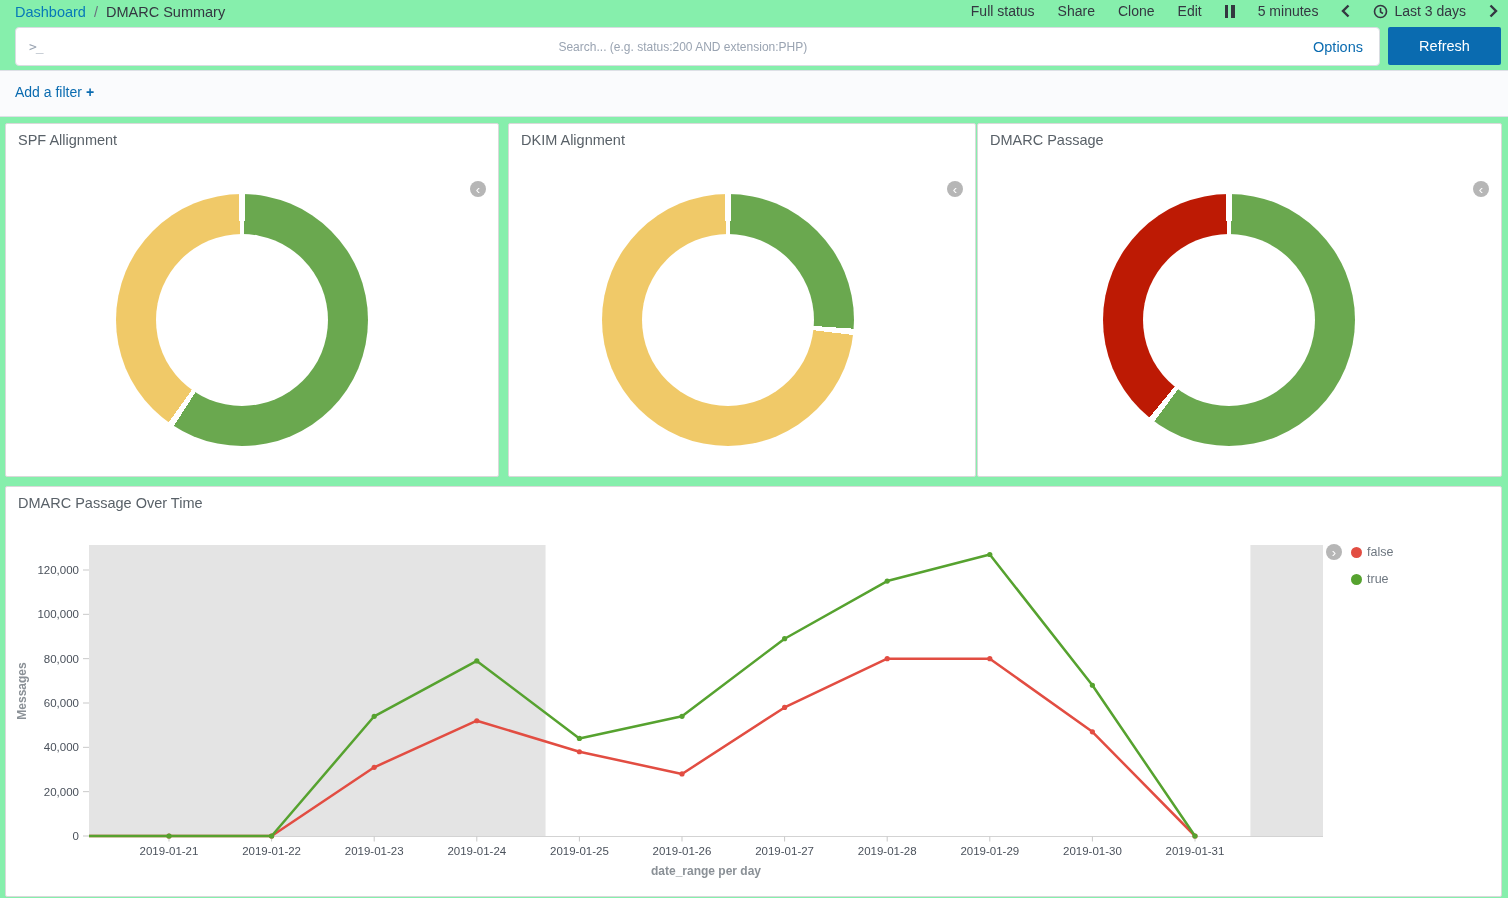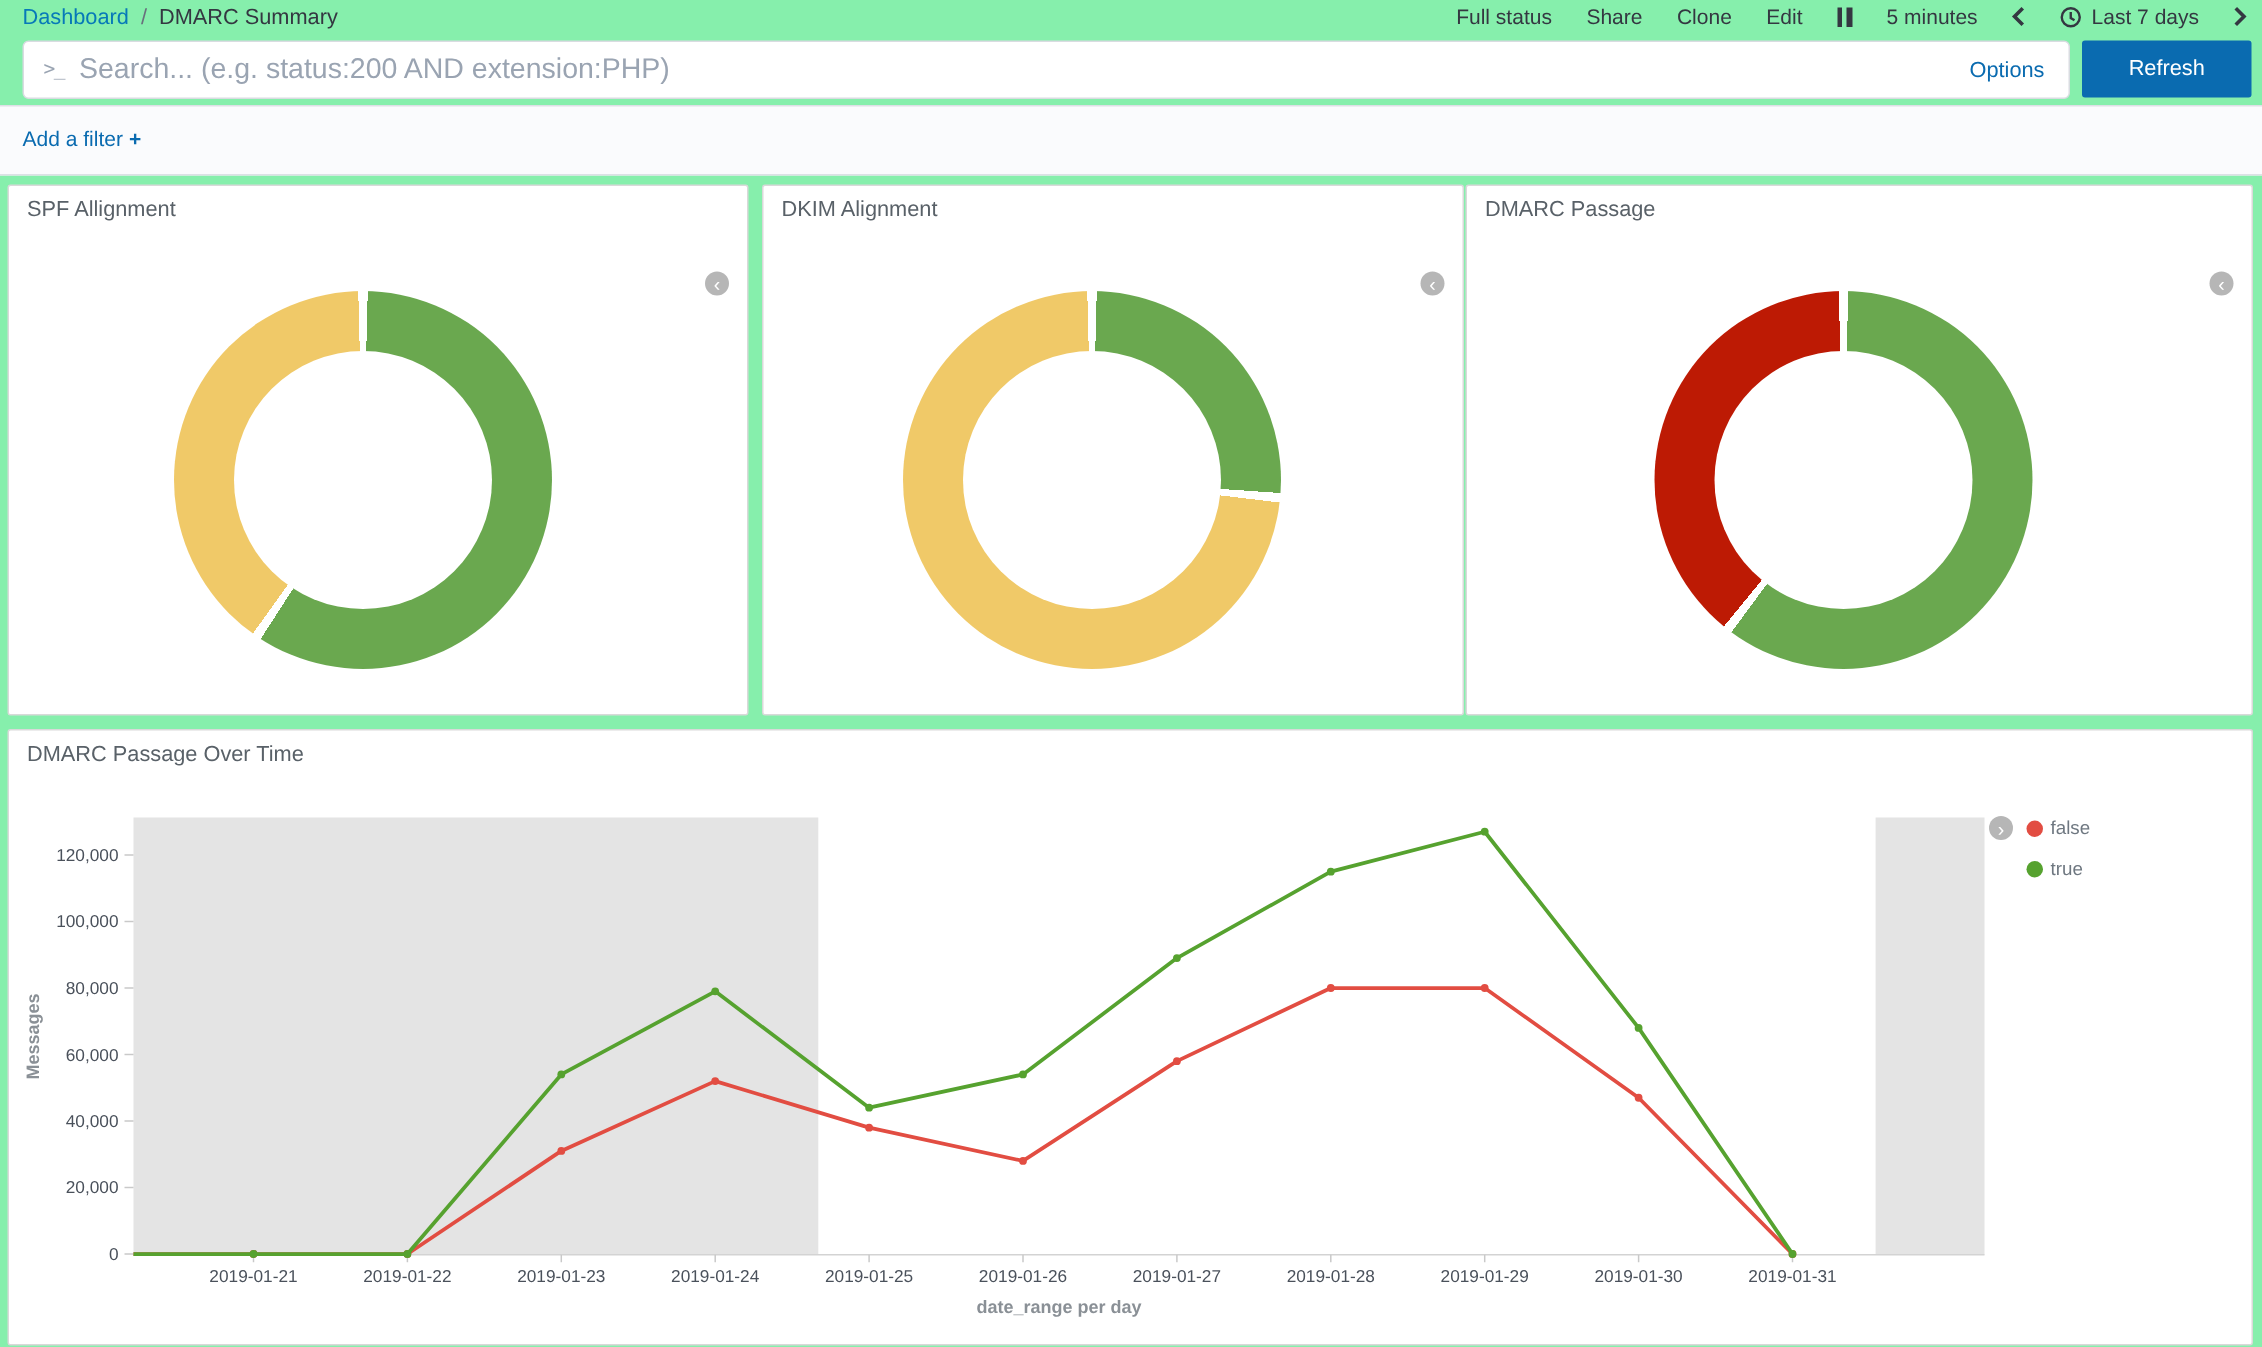--- a/index.html
+++ b/index.html
@@ -18,21 +18,21 @@
   .pause-icon { display:inline-flex; gap:3px; }
   .pause-icon i { width:3.5px; height:13px; background:#343741; display:block; }
   .chev { display:inline-flex; align-items:center; }
   .timepick { display:flex; align-items:center; gap:6px; }
 
   
   .query-row { position:absolute; top:27px; left:15px; width:1365px; height:39px;
                border:1px solid #d9dce1; border-radius:4px; background:#fff;
                display:flex; align-items:center; }
   .prompt-glyph { margin:0 10px 0 13px; font-family:"DejaVu Sans Mono", monospace; font-size:13px; color:#9aa4b2; letter-spacing:-1px; }
-  .search-input { flex:1; border:none; outline:none; font-size:19px; color:#343741; font-family:"Liberation Sans", sans-serif; background:transparent; }
+  .search-input { flex:1; border:none; outline:none; font-size:12px; color:#343741; font-family:"Liberation Sans", sans-serif; background:transparent;text-align:center; }
   .search-input::placeholder { color:#9aa4b2; }
   .options-link { margin-right:16px; color:#0a6bb0; font-size:14.5px; cursor:pointer; }
   .refresh-btn { position:absolute; top:27px; right:7px; width:113px; height:38px; background:#0a6bb0;
                  border:none; border-radius:2px; color:#fff; font-size:14.5px; font-family:"Liberation Sans", sans-serif; cursor:pointer; }
 
   
   .filter-row { position:absolute; top:70px; left:0; right:0; height:47px; background:#fafbfd;
                 border-top:1px solid #dde0e6; border-bottom:1px solid #dde0e6; }
   .add-filter { position:absolute; left:15px; top:13px; font-size:14px; color:#0a6bb0; cursor:pointer; }
   .add-filter b { font-weight:bold; margin-left:4px; }
@@ -90,21 +90,21 @@
       <span class="nav-item chev">
         <svg width="9" height="14" viewBox="0 0 9 14">
             <polyline points="7.5,1.5 2,7 7.5,12.5" fill="none" stroke="#343741" stroke-width="2.4"></polyline>
           </svg>
       </span>
       <span class="nav-item timepick">
         <svg width="15" height="15" viewBox="0 0 15 15">
             <circle cx="7.5" cy="7.5" r="6" fill="none" stroke="#343741" stroke-width="1.6"></circle>
             <polyline points="7.5,4 7.5,8 10,9.5" fill="none" stroke="#343741" stroke-width="1.6"></polyline>
           </svg>
-        <span>Last 7 days</span>
+        <span>Last 3 days</span>
       </span>
       <span class="nav-item chev">
         <svg width="9" height="14" viewBox="0 0 9 14">
             <polyline points="1.5,1.5 7,7 1.5,12.5" fill="none" stroke="#343741" stroke-width="2.4"></polyline>
           </svg>
       </span>
     </div>
   </div>
 
   <div class="query-row">

